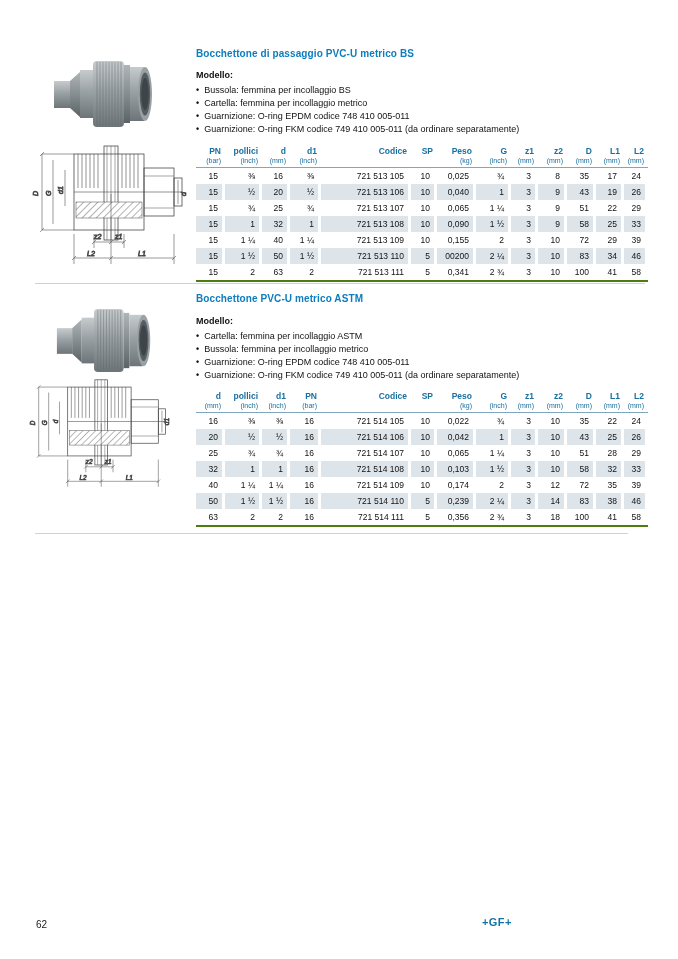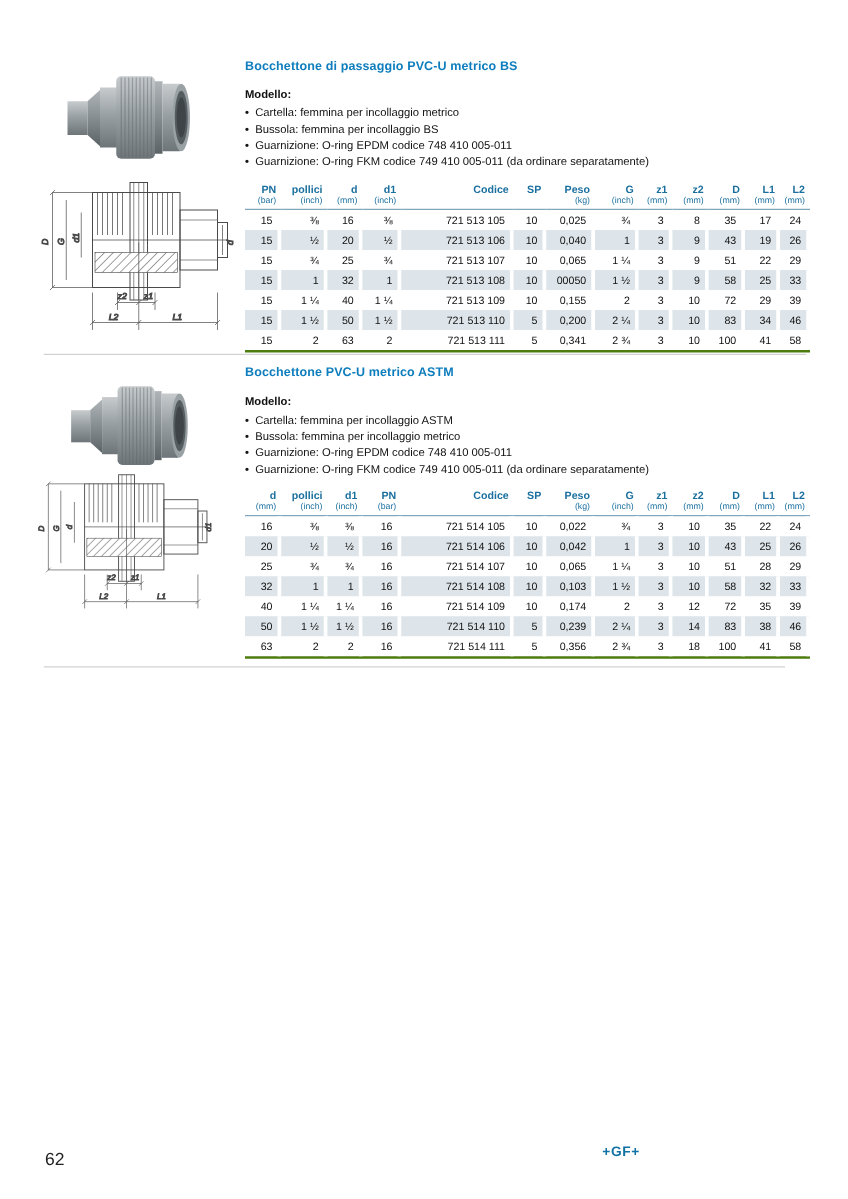--- a/index.html
+++ b/index.html
@@ -17,21 +17,21 @@
   .spec-table thead tr.unit th{color:#1a6f9e;font-weight:400;font-size:7px;text-align:right;padding:0 4px 3px 0;border-bottom:1.5px solid #7fa6bd;white-space:nowrap;}
   .spec-table tbody td{font-size:8.5px;text-align:right;padding:2px 4px 2px 0;border-right:3px solid #fff;white-space:nowrap;height:12px;color:#111;}
   .spec-table tbody tr.alt td{background:#dee5ea;}
   .spec-table tbody td.codice{font-weight:400;}
 
   .photo{position:absolute;}
   .draw{position:absolute;}
   .draw text{font-size:7px;fill:#333;font-style:italic;}
   .divider{position:absolute;height:1px;background:#d2d2d2;}
 
-  .page-num{position:absolute;left:36px;top:919px;font-size:14px;color:#222;}
+  .page-num{position:absolute;left:36px;top:919px;font-size:10px;color:#222;}
   .gf-logo{position:absolute;right:32px;top:916px;font-size:11px;font-weight:700;color:#1272a3;letter-spacing:.5px;}
 </style>
 </head>
 <body>
 
 <div class="page">
 
   <svg width="0" height="0" style="position:absolute" aria-hidden="true">
     <defs>
       <linearGradient id="metal" x1="0" y1="0" x2="0" y2="1">
@@ -94,22 +94,22 @@
       <text transform="translate(35,50) rotate(-90)">d1</text>
       <text transform="translate(158,52) rotate(-90)">d</text>
       <text x="66" y="95">z2</text>
       <text x="87" y="95">z1</text>
       <text x="59" y="112">L2</text>
       <text x="110" y="112">L1</text>
     </svg>
 
     <p class="model-label" style="top:70px">Modello:</p>
     <ul class="bullets" style="top:85px">
+      <li>Bussola: femmina per incollaggio BS</li>
       <li>Cartella: femmina per incollaggio metrico</li>
-      <li>Bussola: femmina per incollaggio BS</li>
       <li>Guarnizione: O-ring EPDM codice 748 410 005-011</li>
       <li>Guarnizione: O-ring FKM codice 749 410 005-011 (da ordinare separatamente)</li>
     </ul>
 
     <table class="spec-table" style="top:146px">
         <colgroup>
           <col style="width: 29px;">
           <col style="width: 37px;">
           <col style="width: 28px;">
           <col style="width: 31px;">
@@ -201,21 +201,21 @@
             <td>22</td>
             <td>29</td>
           </tr>
           <tr class="alt">
             <td>15</td>
             <td>1</td>
             <td>32</td>
             <td>1</td>
             <td class="codice">721 513 108</td>
             <td>10</td>
-            <td>00050</td>
+            <td>0,090</td>
             <td>1 ½</td>
             <td>3</td>
             <td>9</td>
             <td>58</td>
             <td>25</td>
             <td>33</td>
           </tr>
           <tr>
             <td>15</td>
             <td>1 ¼</td>
@@ -231,21 +231,21 @@
             <td>29</td>
             <td>39</td>
           </tr>
           <tr class="alt">
             <td>15</td>
             <td>1 ½</td>
             <td>50</td>
             <td>1 ½</td>
             <td class="codice">721 513 110</td>
             <td>5</td>
-            <td>0,200</td>
+            <td>00200</td>
             <td>2 ¼</td>
             <td>3</td>
             <td>10</td>
             <td>83</td>
             <td>34</td>
             <td>46</td>
           </tr>
           <tr>
             <td>15</td>
             <td>2</td>

